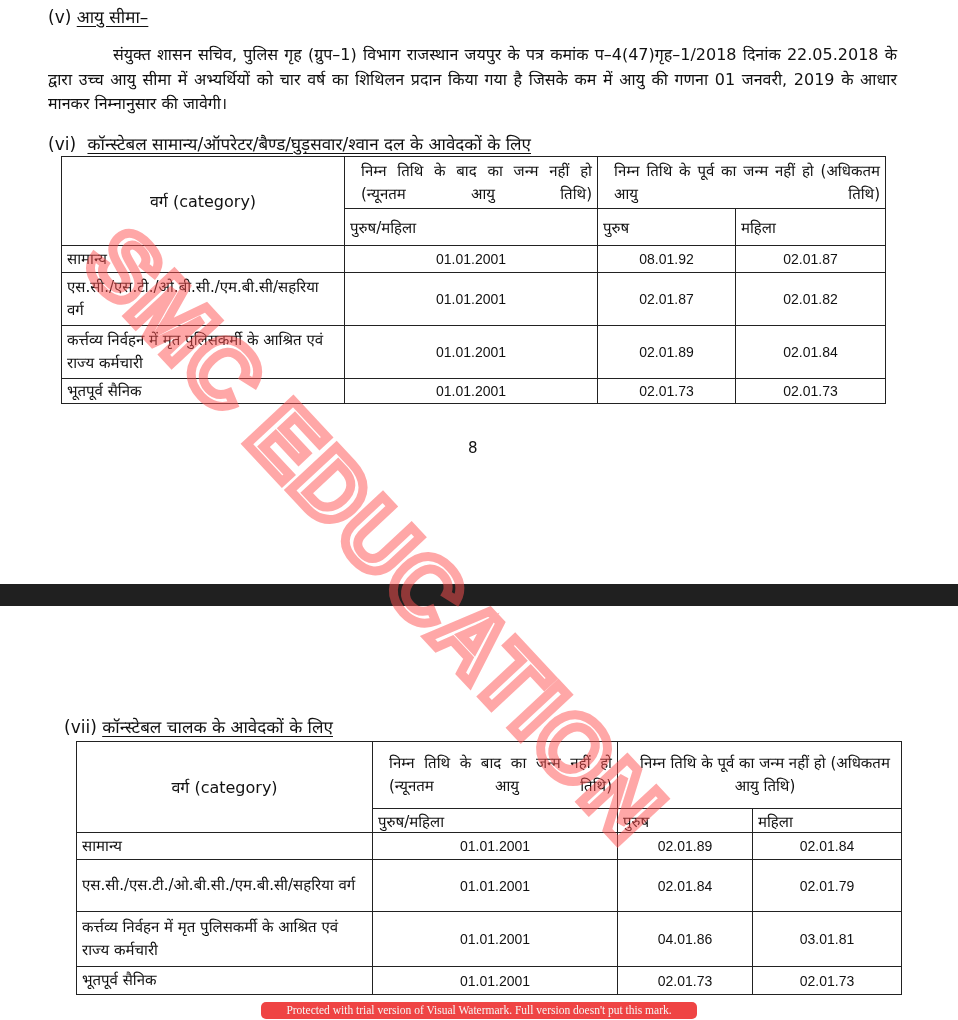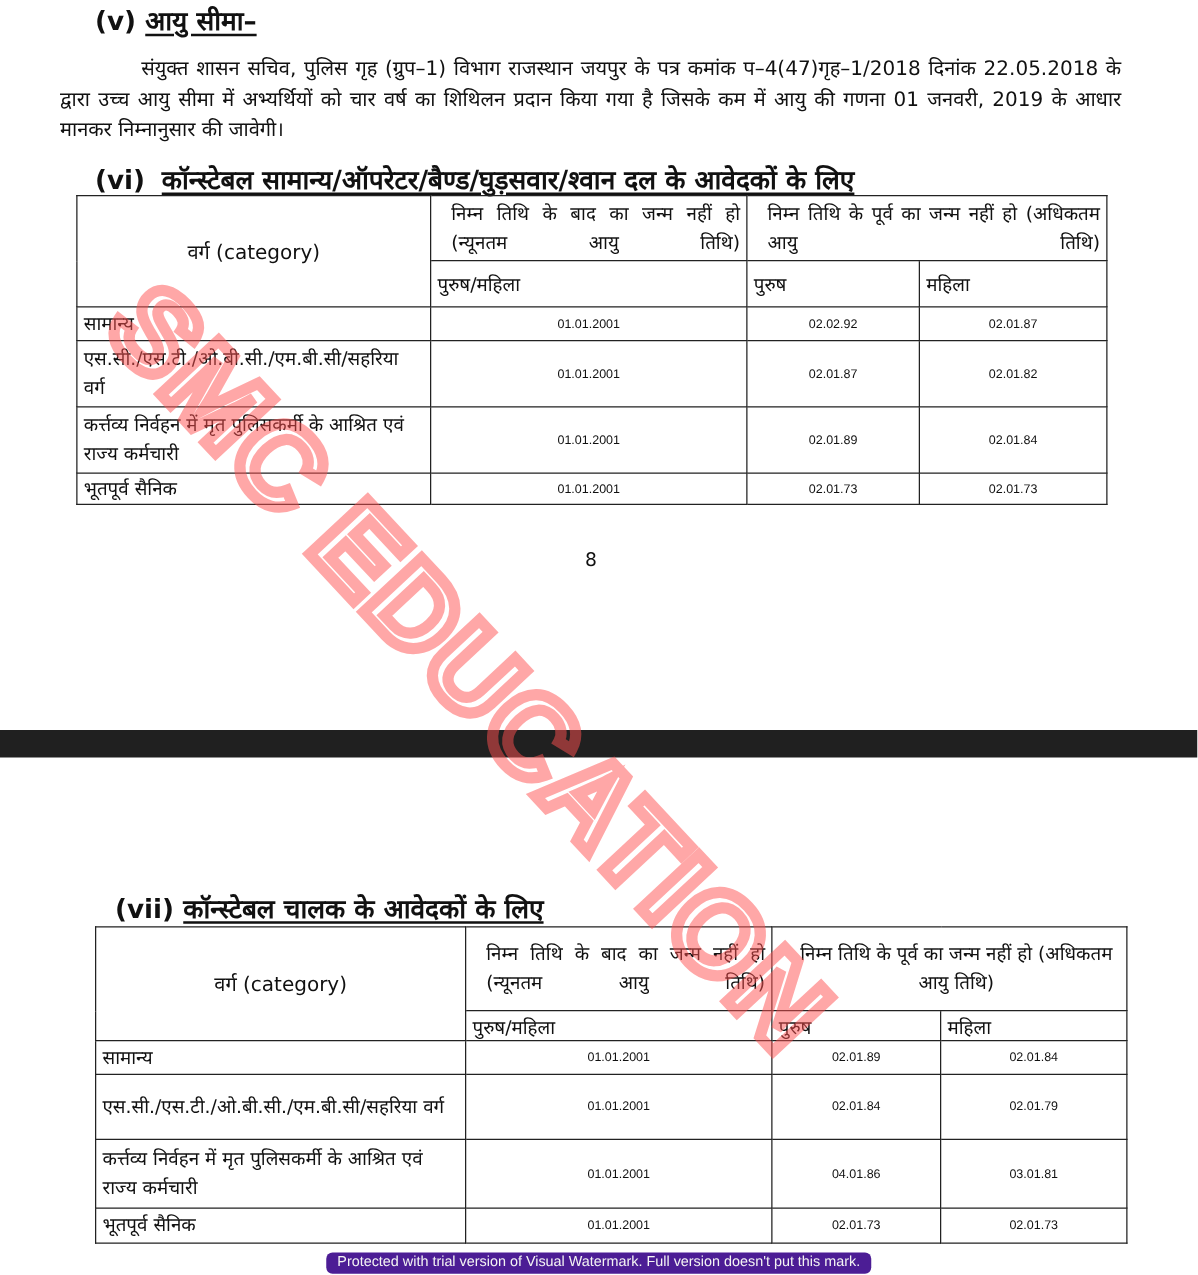--- a/index.html
+++ b/index.html
@@ -3,21 +3,21 @@
 <meta charset="utf-8">
 <style>
   html, body { margin: 0; padding: 0; }
   body {
     width: 958px; height: 1020px; position: relative; overflow: hidden;
     background: #ffffff; color: #111;
     font-family: "DejaVu Sans", "Liberation Sans", sans-serif;
   }
   .abs { position: absolute; }
   .heading {
-    font-weight: bold; font-size: 21px; white-space: nowrap; line-height: 20px; margin-left: 28px;
+    font-weight: normal; font-size: 17px; white-space: nowrap; line-height: 20px;
   }
   .heading .label { text-decoration: underline; text-underline-offset: 3px; }
   .para {
     left: 48px; width: 849px; font-size: 16px; line-height: 24.7px;
     text-align: justify; text-align-last: left;
   }
   .para .indent { display: inline-block; width: 65px; }
   .page-number { font-size: 15px; }
   .band { left: 0; width: 958px; top: 584px; height: 22px; background: #202020; }
 
@@ -26,40 +26,40 @@
     font-size: 15px; color: #111; background: transparent;
   }
   table.age td, table.age th {
     border: 1px solid #222; padding: 0 5px; font-weight: normal; vertical-align: middle;
   }
   table.age .cat-head { text-align: center; font-size: 16px; margin-top: 10px; }
   table.age .grp-head { text-align: justify; text-align-last: justify; line-height: 23px; font-size: 15px; padding-left: 16px; }
   table.age .grp-head.center { text-align: center; text-align-last: center; }
   table.age .sub-head { text-align: left; }
   table.age .cat { text-align: left; line-height: 23px; }
-  table.age .val { text-align: center; font-family: "Liberation Sans", sans-serif; font-size: 10px; }
+  table.age .val { text-align: center; font-family: "Liberation Sans", sans-serif; font-size: 14px; }
 
   .watermark {
     position: absolute; left: 375px; top: 535px;
     transform: translate(-50%, -50%) rotate(47deg);
     font-family: "Liberation Sans", sans-serif; font-weight: bold;
     font-size: 92px; letter-spacing: 2px; white-space: nowrap;
     color: rgba(255, 90, 90, 0.55);
     -webkit-text-stroke: 0;
     text-shadow: none;
     pointer-events: none;
   }
   .watermark span.inner {
     color: rgba(255,255,255,0.0);
     -webkit-text-stroke: 9px rgba(255, 80, 80, 0.50);
   }
   .trial-mark {
     position: absolute; left: 261px; top: 1002px; width: 436px; height: 17px;
-    border-radius: 5px; background: #4c1d95; color: #f4f4f4;
-    font-family: Liberation Sans, sans-serif; font-size: 11.5px;
+    border-radius: 5px; background: #ef4444; color: #f4f4f4;
+    font-family: Liberation Serif, serif; font-size: 11.5px;
     line-height: 17px; text-align: center; white-space: nowrap; overflow: hidden;
   }
 </style>
 </head>
 <body>
 
 <div class="abs heading" style="left:48px; top:7px;">
   <span>(v)</span>
   <span class="label">आयु सीमा–</span>
 </div>
@@ -86,21 +86,21 @@
     <th class="grp-head" colspan="2">निम्न तिथि के पूर्व का जन्म नहीं हो (अधिकतम आयु तिथि)</th>
   </tr>
   <tr style="height:37px;">
     <th class="sub-head">पुरुष/महिला</th>
     <th class="sub-head">पुरुष</th>
     <th class="sub-head">महिला</th>
   </tr>
   <tr style="height:27px;">
     <td class="cat">सामान्य</td>
     <td class="val">01.01.2001</td>
-    <td class="val">02.02.92</td>
+    <td class="val">08.01.92</td>
     <td class="val">02.01.87</td>
   </tr>
   <tr style="height:53px;">
     <td class="cat">एस.सी./एस.टी./ओ.बी.सी./एम.बी.सी/सहरिया वर्ग</td>
     <td class="val">01.01.2001</td>
     <td class="val">02.01.87</td>
     <td class="val">02.01.82</td>
   </tr>
   <tr style="height:53px;">
     <td class="cat">कर्त्तव्य निर्वहन में मृत पुलिसकर्मी के आश्रित एवं राज्य कर्मचारी</td>

